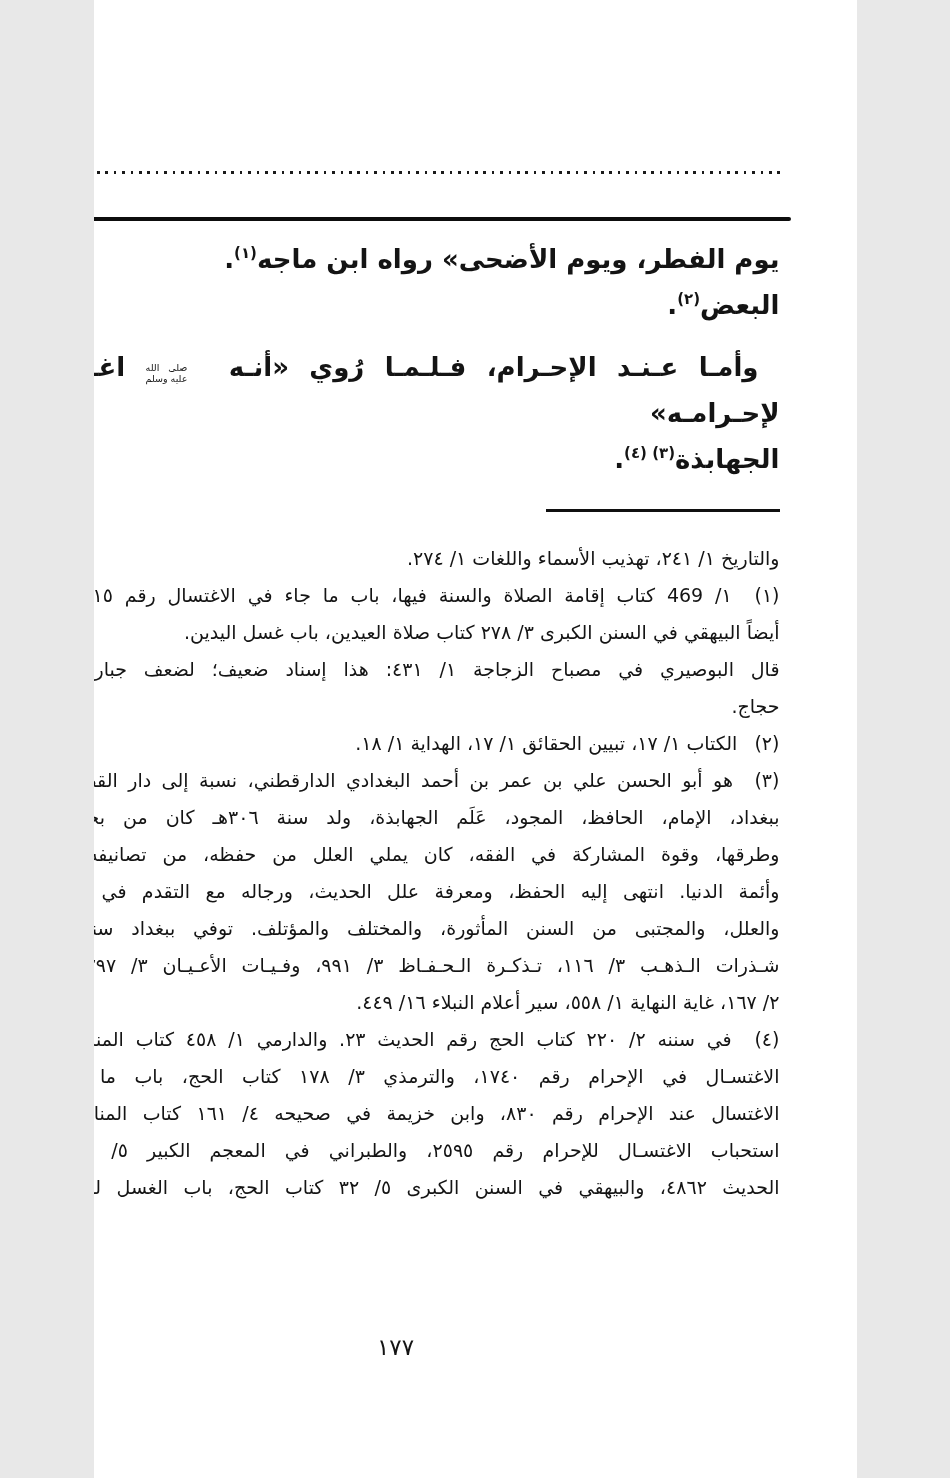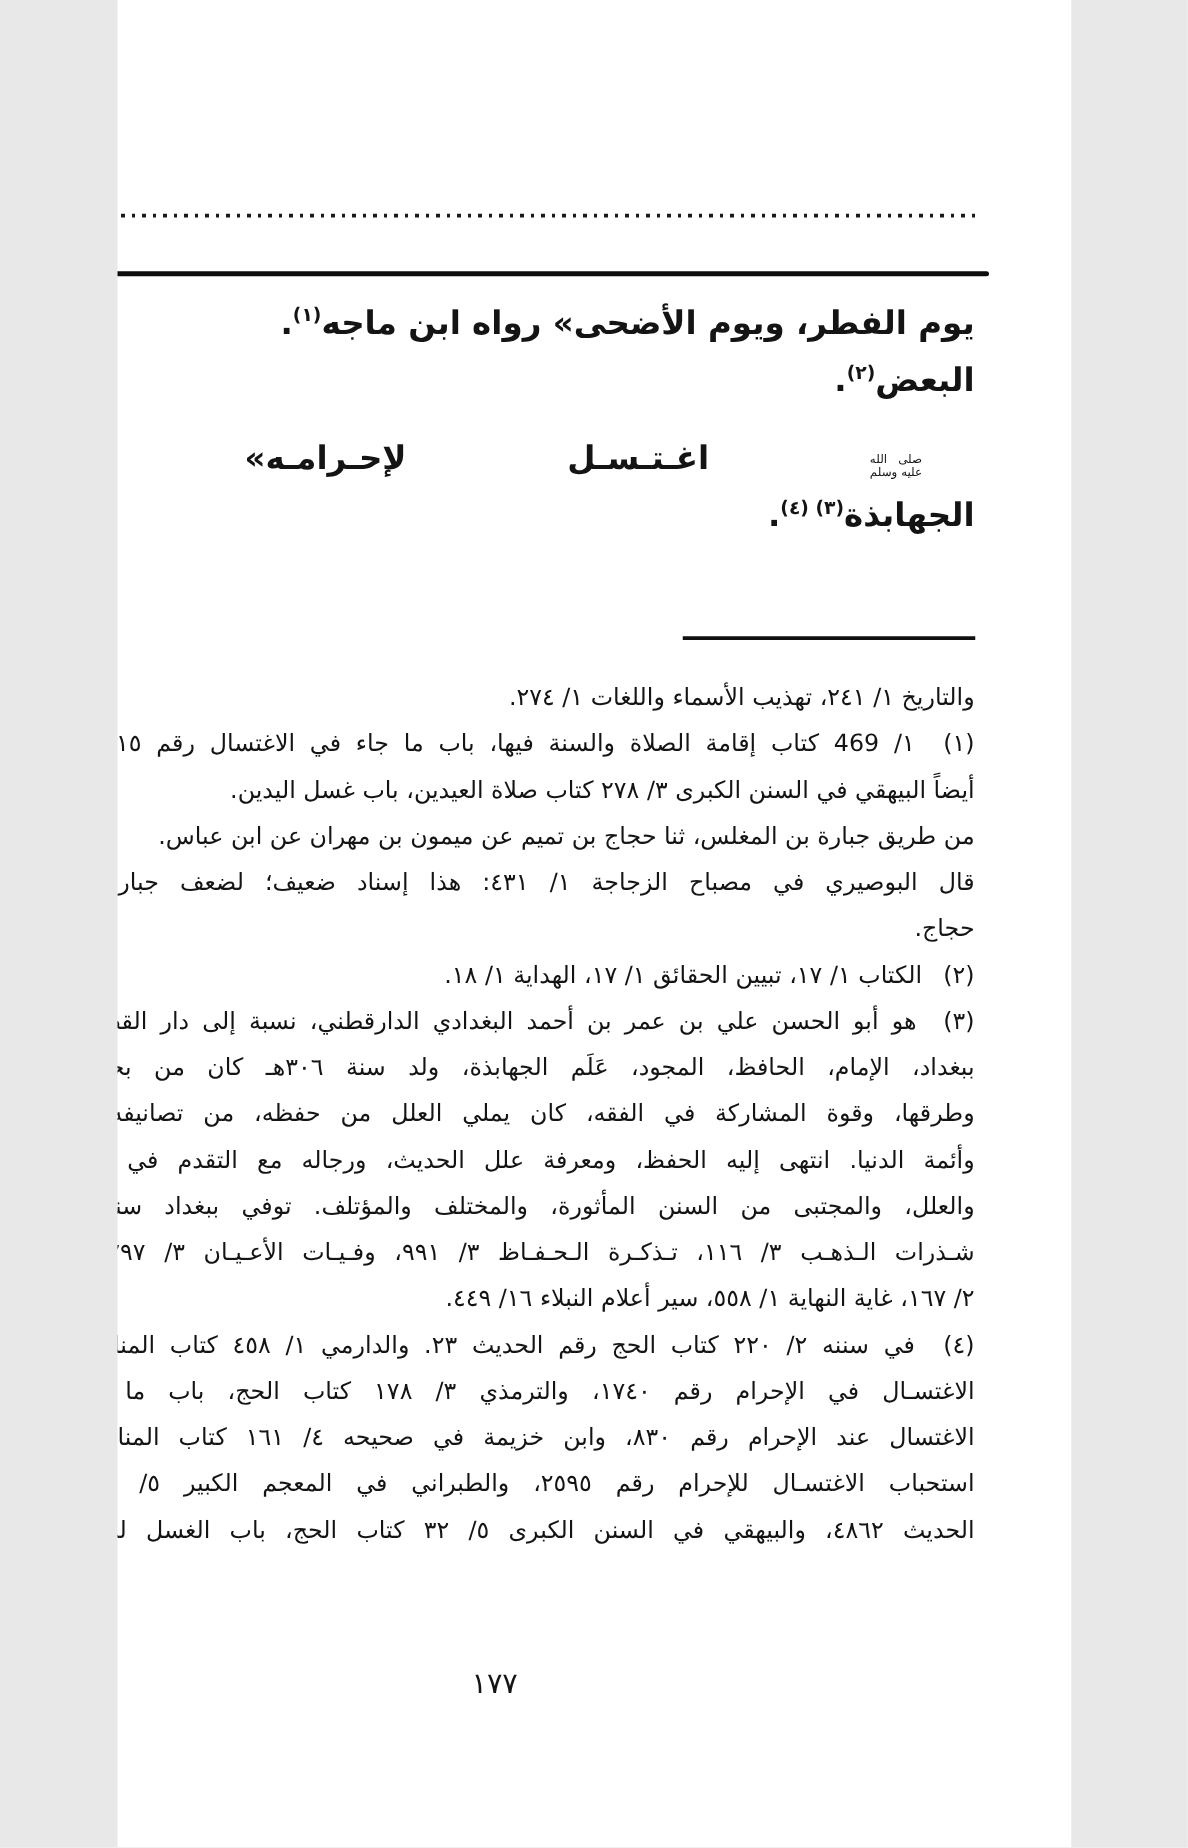--- a/index.html
+++ b/index.html
@@ -69,34 +69,34 @@
   <div class="dotted"></div>
   <div class="rule"></div>
 
   <div class="body-text">
     <div class="b-line"><span>يوم الفطر، ويوم الأضحى» رواه ابن ماجه</span><sup class="ref">(١)</sup><span>.</span></div>
 
 
     <div class="b-line"><span>البعض</span><sup class="ref">(٢)</sup><span>.</span></div>
 
     <div class="b-line just indent gap-md">
+      <span>وأمـا عـنـد الإحـرام، فـلـمـا رُوي «أنـه</span>
       <span class="honorific"><div>صلى الله</div><div>عليه وسلم</div></span>
       <span>اغـتـسـل لإحـرامـه» رواه</span>
     </div>
 
     <div class="b-line"><span>الجهابذة</span><sup class="ref">(٣) (٤)</sup><span>.</span></div>
   </div>
 
   <div class="fn-sep"></div>
 
   <div class="footnotes" id="footnotes">
       <div class="fn-line"><span>والتاريخ ١/ ٢٤١، تهذيب الأسماء واللغات ١/ ٢٧٤.</span></div>
       <div class="fn-line just"><span class="fn-marker">(١)</span> <span>١/ 469 كتاب إقامة الصلاة والسنة فيها، باب ما جاء في الاغتسال رقم ١٣١٥. ورواه</span></div>
       <div class="fn-line"><span>أيضاً البيهقي في السنن الكبرى ٣/ ٢٧٨ كتاب صلاة العيدين، باب غسل اليدين.</span></div>
-      <div class="fn-line"><span>من طريق جبارة بن المغلس، ثنا حجاج بن تميم عن ميمون بن مهران عن ابن عباس.</span></div>
       <div class="fn-line just"><span>قال البوصيري في مصباح الزجاجة ١/ ٤٣١: هذا إسناد ضعيف؛ لضعف جبارة، وكذلك</span></div>
       <div class="fn-line"><span>حجاج.</span></div>
       <div class="fn-line"><span class="fn-marker">(٢)</span> <span>الكتاب ١/ ١٧، تبيين الحقائق ١/ ١٧، الهداية ١/ ١٨.</span></div>
       <div class="fn-line just"><span class="fn-marker">(٣)</span> <span>هو أبو الحسن علي بن عمر بن أحمد البغدادي الدارقطني، نسبة إلى دار القطن، محلة</span></div>
       <div class="fn-line just"><span>ببغداد، الإمام، الحافظ، المجود، عَلَم الجهابذة، ولد سنة ٣٠٦هـ كان من بحور العلم</span></div>
       <div class="fn-line just"><span>وطرقها، وقوة المشاركة في الفقه، كان يملي العلل من حفظه، من تصانيفه: السنن،</span></div>
       <div class="fn-line just"><span>وأئمة الدنيا. انتهى إليه الحفظ، ومعرفة علل الحديث، ورجاله مع التقدم في القراءات،</span></div>
       <div class="fn-line just"><span>والعلل، والمجتبى من السنن المأثورة، والمختلف والمؤتلف. توفي ببغداد سنة ٣٨٥هـ.</span></div>
       <div class="fn-line just"><span>شـذرات الـذهـب ٣/ ١١٦، تـذكـرة الـحـفـاظ ٣/ ٩٩١، وفـيـات الأعـيـان ٣/ ٢٩٧، الـعـبـر</span></div>
       <div class="fn-line"><span>٢/ ١٦٧، غاية النهاية ١/ ٥٥٨، سير أعلام النبلاء ١٦/ ٤٤٩.</span></div>

